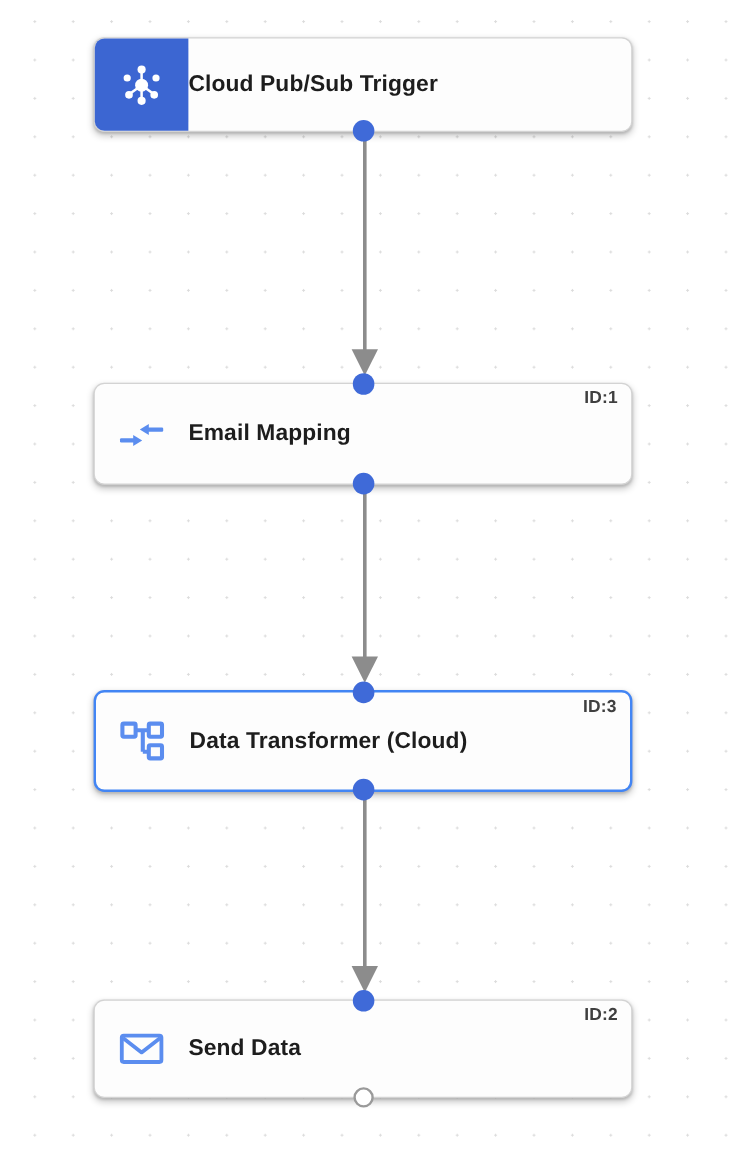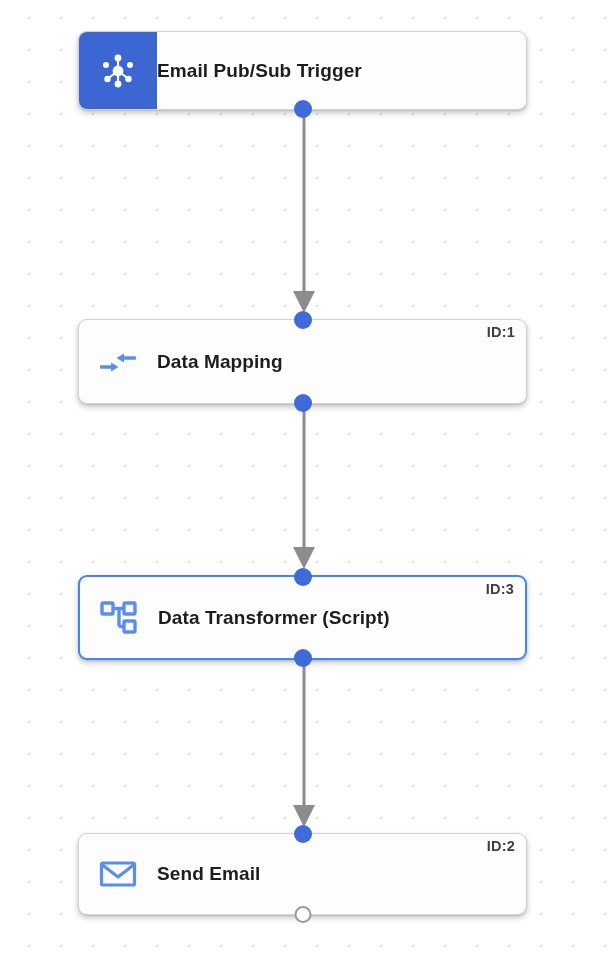--- a/index.html
+++ b/index.html
@@ -144,69 +144,69 @@
         <circle cx="8" cy="14" r="3.0" fill="#ffffff"></circle>
         <circle cx="32" cy="14" r="3.0" fill="#ffffff"></circle>
         <circle cx="9.5" cy="28" r="3.2" fill="#ffffff"></circle>
         <circle cx="30.5" cy="28" r="3.2" fill="#ffffff"></circle>
         <line x1="20" y1="20" x2="20" y2="9" stroke="#ffffff" stroke-width="2.1"></line>
         <line x1="20" y1="20" x2="20" y2="31" stroke="#ffffff" stroke-width="2.1"></line>
         <line x1="20" y1="20" x2="10.5" y2="27" stroke="#ffffff" stroke-width="2.1"></line>
         <line x1="20" y1="20" x2="29.5" y2="27" stroke="#ffffff" stroke-width="2.1"></line>
       </svg>
     </div>
-    <span class="node-label">Email Pub/Sub Trigger</span>
+    <span class="node-label">Cloud Pub/Sub Trigger</span>
     <span class="id-badge"></span>
     <span class="port filled bottom"></span>
   </div>
 
   <div class="node" style="left:78px; top:319px; width:449px; height:85px;">
     <div class="icon-plain">
       <svg width="40" height="30" viewBox="0 0 40 30">
         <g fill="#5b8def">
           <rect x="2" y="18.2" width="12" height="3.6" rx="1"></rect>
           <polygon points="13,15.4 20.5,20 13,24.6"></polygon>
           <rect x="25" y="9.2" width="13" height="3.6" rx="1"></rect>
           <polygon points="26,6.4 18.5,11 26,15.6"></polygon>
         </g>
       </svg>
     </div>
-    <span class="node-label">Data Mapping</span>
+    <span class="node-label">Email Mapping</span>
     <span class="id-badge">ID:1</span>
     <span class="port filled top"></span>
     <span class="port filled bottom"></span>
   </div>
 
   <div class="node selected" style="left:78px; top:575px; width:449px; height:85px;">
     <div class="icon-plain">
       <svg width="42" height="40" viewBox="0 0 42 40">
         <g fill="none" stroke="#5b8def" stroke-width="3.4">
           <rect x="4" y="5" width="11" height="11" rx="1.2"></rect>
           <rect x="26" y="5" width="11" height="11" rx="1.2"></rect>
           <rect x="26" y="23" width="11" height="11" rx="1.2"></rect>
           <line x1="15" y1="10.5" x2="26" y2="10.5"></line>
           <line x1="21" y1="10.5" x2="21" y2="28.5"></line>
           <line x1="21" y1="28.5" x2="26" y2="28.5"></line>
         </g>
       </svg>
     </div>
-    <span class="node-label">Data Transformer (Script)</span>
+    <span class="node-label">Data Transformer (Cloud)</span>
     <span class="id-badge">ID:3</span>
     <span class="port filled top"></span>
     <span class="port filled bottom"></span>
   </div>
 
   <div class="node" style="left:78px; top:833px; width:449px; height:82px;">
     <div class="icon-plain">
       <svg width="40" height="32" viewBox="0 0 40 32">
         <g fill="none" stroke="#5b8def" stroke-width="3.2" stroke-linejoin="round">
           <rect x="3.5" y="5" width="33" height="22" rx="1.6"></rect>
           <polyline points="4.5,7 20,19 35.5,7"></polyline>
         </g>
       </svg>
     </div>
-    <span class="node-label">Send Email</span>
+    <span class="node-label">Send Data</span>
     <span class="id-badge">ID:2</span>
     <span class="port filled top"></span>
     <span class="port hollow bottom"></span>
   </div>
 
 </div>
 
 </body></html>

